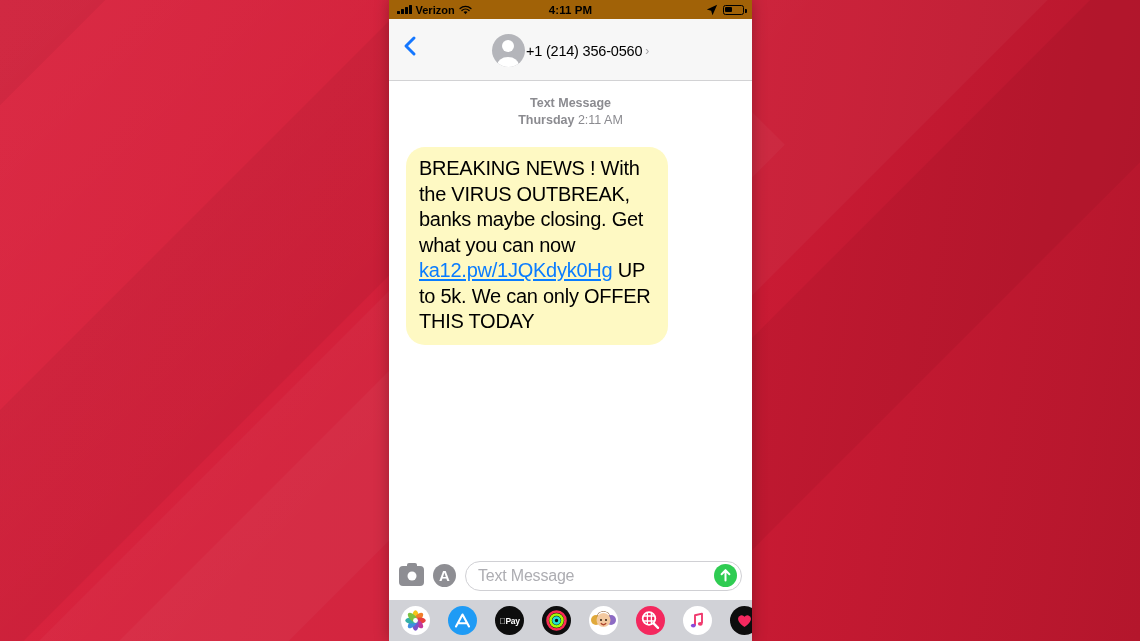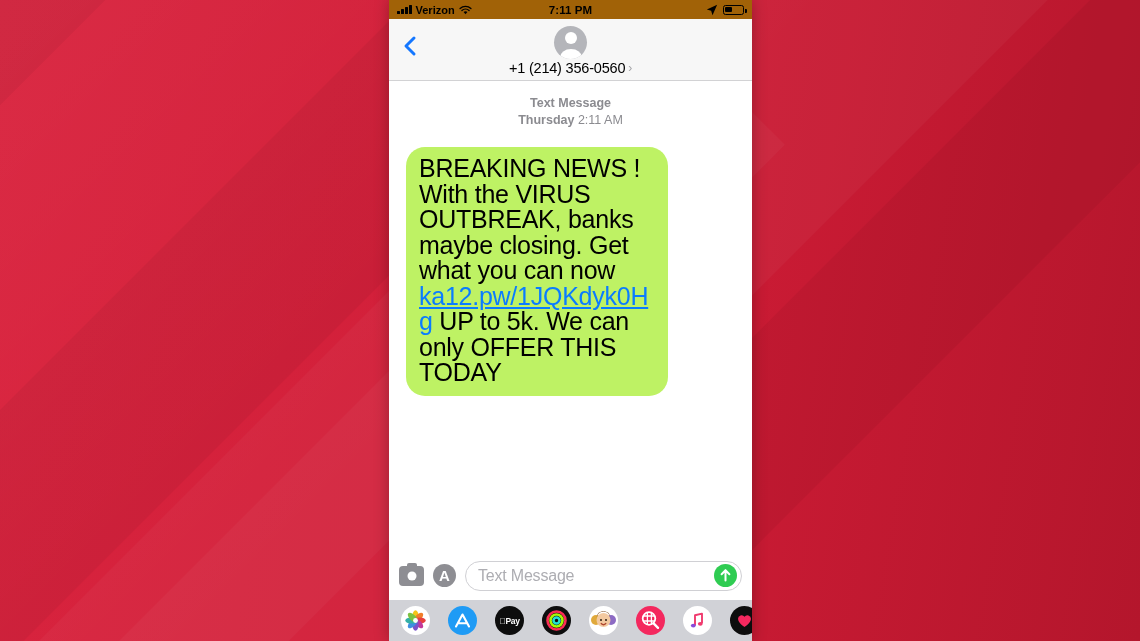--- a/index.html
+++ b/index.html
@@ -62,21 +62,21 @@
   .navbar {
     flex:0 0 62px; background:#f7f7f7;
     border-bottom:1px solid #d2d2d4;
     position:relative;
     display:flex; align-items:center; justify-content:center;
   }
   .back-chevron {
     position:absolute; left:10px; top:16px;
     width:22px; height:22px;
   }
-  .contact { display:flex; flex-direction:column; align-items:center; gap:1px; margin-top:2px;justify-content:space-between; }
+  .contact { display:flex; flex-direction:row; align-items:center; gap:1px; margin-top:2px;justify-content:space-between; }
   .avatar {
     width:33px; height:33px; border-radius:50%;
     background:#b4b5ba;
     position:relative; overflow:hidden;
   }
   .avatar .head { position:absolute; left:50%; top:6px; transform:translateX(-50%); width:12px; height:12px; border-radius:50%; background:#fff; }
   .avatar .body { position:absolute; left:50%; bottom:-7px; transform:translateX(-50%); width:22px; height:17px; border-radius:50% 50% 0 0; background:#fff; }
   .contact-name {
     font-size:14.5px; color:#000; letter-spacing:-.2px;
     display:flex; align-items:center; gap:3px;
@@ -87,24 +87,24 @@
   .convo { flex:1 1 auto; background:#fff; padding-top:14px; position:relative; }
   .meta { text-align:center; line-height:17px; }
   .meta .kind { font-size:12.5px; font-weight:bold; color:#8b8b90; }
   .meta .when { font-size:12.5px; color:#8b8b90; }
   .meta .when b { font-weight:bold; }
 
   .bubble-row { padding:18px 0 0 17px; display:flex; }
   .bubble {
     position:relative;
     max-width:262px;
-    background:#bef264;
+    background:#fef9c3;
     border-radius:19px;
     padding:9px 13px 10px 13px;
-    font-size:25px;
+    font-size:20px;
     line-height:25.5px;
     color:#000;
     letter-spacing:-.25px;
     word-break:break-word;
   }
   .bubble::after{
     content:""; position:absolute; left:-4px; bottom:0;
     width:14px; height:17px;
     background:#e9e9eb;
     border-bottom-right-radius:14px;
@@ -191,21 +191,21 @@
           <i></i>
           <i></i>
         </span>
       <span class="carrier">Verizon</span>
       <svg width="13" height="10" viewBox="0 0 16 12">
         <path d="M8 11.2 5.6 8.6a3.6 3.6 0 0 1 4.8 0L8 11.2z" fill="#000"></path>
         <path d="M3.6 6.6a6.4 6.4 0 0 1 8.8 0" stroke="#000" stroke-width="1.6" fill="none" stroke-linecap="round"></path>
         <path d="M1.3 4.1a9.8 9.8 0 0 1 13.4 0" stroke="#000" stroke-width="1.6" fill="none" stroke-linecap="round"></path>
       </svg>
     </div>
-    <div class="sb-center">7:11 PM</div>
+    <div class="sb-center">4:11 PM</div>
     <div class="sb-right">
       <svg width="12" height="12" viewBox="0 0 14 14">
         <path d="M13 1 1 6.4l5 1.6 1.6 5L13 1z" fill="#000"></path>
       </svg>
       <span class="battery">
           <span></span>
         </span>
     </div>
   </div>
 

